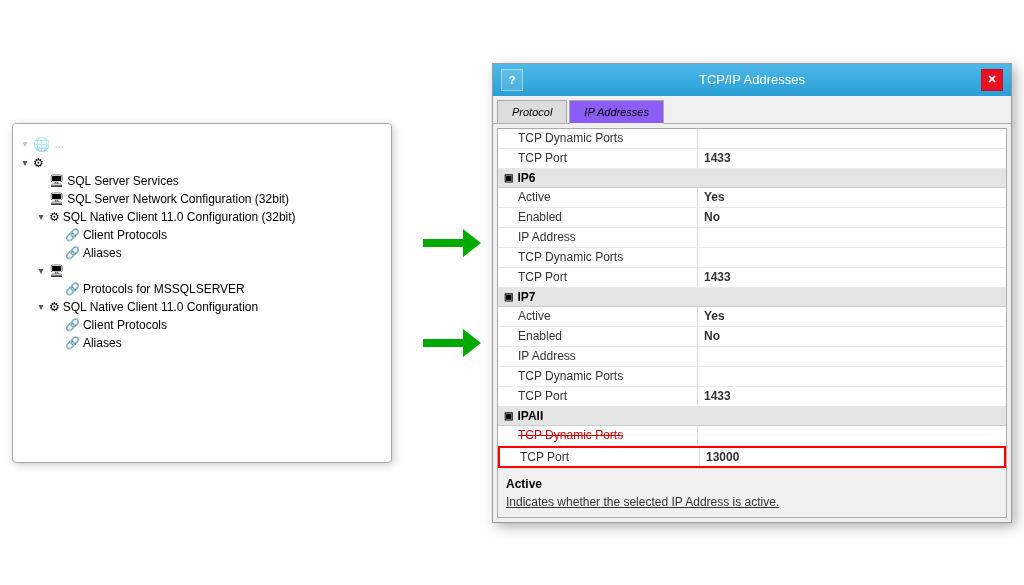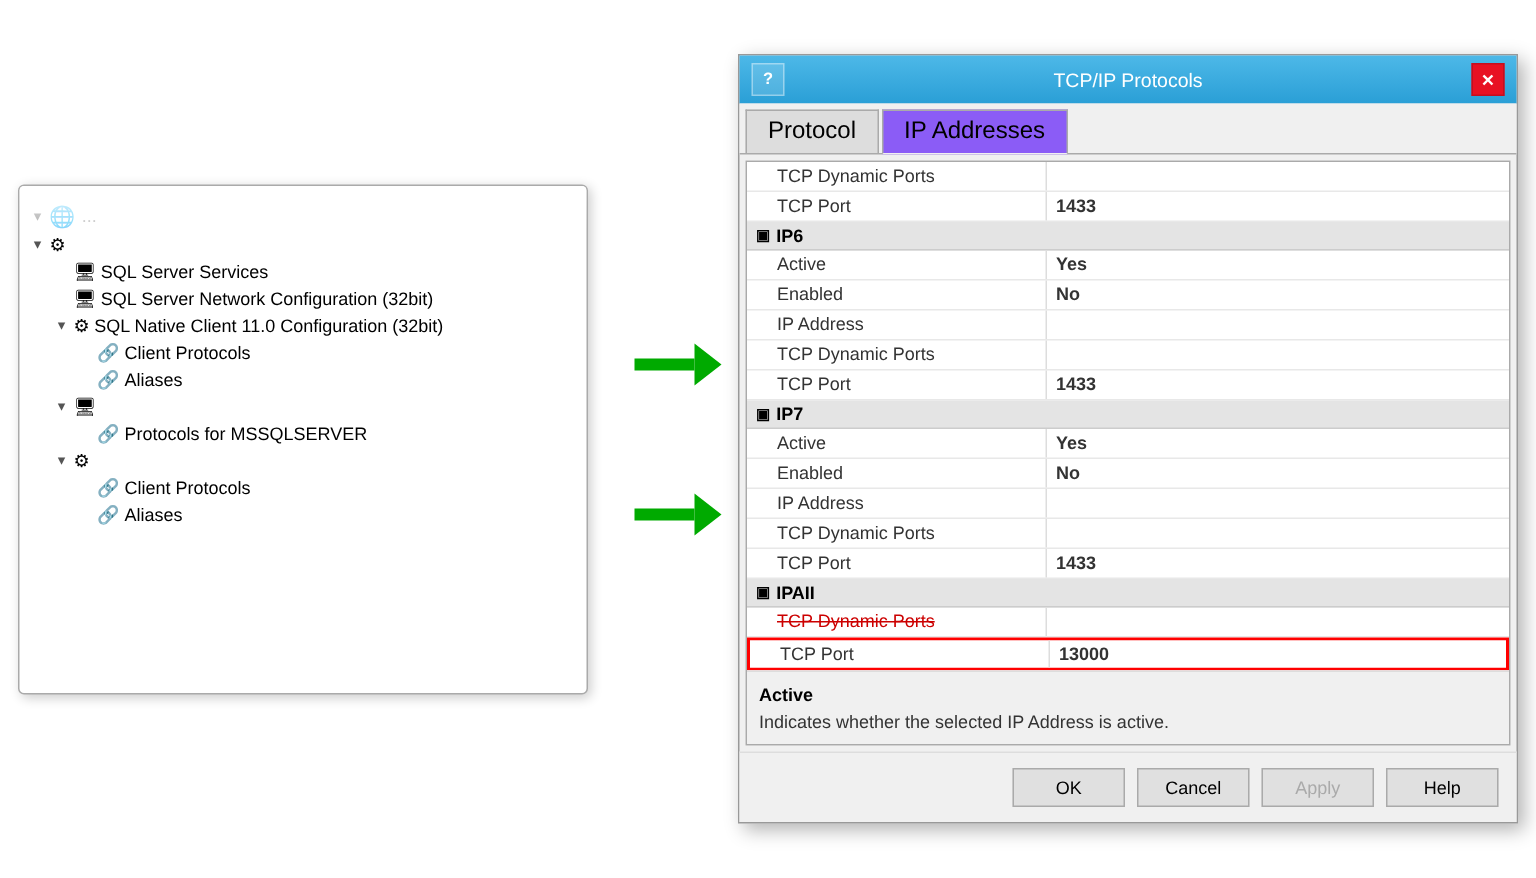--- a/index.html
+++ b/index.html
@@ -143,23 +143,24 @@
       border-bottom: 1px solid #aaa;
       padding-top: 4px;
       padding-left: 4px;
     }
 
     .tab {
       padding: 5px 14px;
       border: 1px solid #aaa;
       background: #ddd;
       cursor: pointer;
-      font-size: 16px;
+      font-size: 11px;
       margin-right: 2px;
       border-bottom: none;
+      font-style: italic;
     }
 
     .tab.active {
       background: #8b5cf6;
       border-bottom: 1px solid #f0f0f0;
       z-index: 1;
       margin-bottom: -1px;
     }
 
     
@@ -245,20 +246,21 @@
       font-size: 12px;
     }
 
     .status-bar .status-label {
       font-weight: bold;
       margin-bottom: 4px;
     }
 
     .status-bar .status-desc {
       color: #333;
+      text-decoration: underline;
     }
 
     
     .dialog-buttons {
       display: flex;
       justify-content: flex-end;
       gap: 8px;
       padding: 10px 12px;
       background: #f0f0f0;
       border-top: 1px solid #ddd;
@@ -349,20 +351,21 @@
       <span class="ico" style="font-size:12px; margin-right:3px;">🖥</span>
     </div>
       <div class="tree-item" style="margin-left: 32px;">
       <span class="tree-expand">&nbsp;</span>
       <span class="ico" style="font-size:12px; margin-right:3px;">🔗</span>
       <span class="tree-label">Protocols for MSSQLSERVER</span>
     </div>
       <div class="tree-item" style="margin-left: 16px;">
       <span class="tree-expand">▾</span>
       <span class="ico" style="font-size:12px; margin-right:3px;">⚙</span>
+      <span class="tree-label">SQL Native Client 11.0 Configuration</span>
     </div>
       <div class="tree-item" style="margin-left: 32px;">
       <span class="tree-expand">&nbsp;</span>
       <span class="ico" style="font-size:12px; margin-right:3px;">🔗</span>
       <span class="tree-label">Client Protocols</span>
     </div>
       <div class="tree-item" style="margin-left: 32px;">
       <span class="tree-expand">&nbsp;</span>
       <span class="ico" style="font-size:12px; margin-right:3px;">🔗</span>
       <span class="tree-label">Aliases</span>
@@ -380,21 +383,21 @@
     <div class="arrow-head"></div>
   </div>
 </div>
 
 <div class="dialog">
 
   <div class="dialog-titlebar">
     <div class="titlebar-buttons">
       <div class="titlebar-btn help">?</div>
     </div>
-    <div class="dialog-title">TCP/IP Protocols</div>
+    <div class="dialog-title">TCP/IP Addresses</div>
     <div class="titlebar-buttons">
       <div class="titlebar-btn close">✕</div>
     </div>
   </div>
 
   <div class="tab-bar">
     <div class="tab">Protocol</div>
     <div class="tab active">IP Addresses</div>
   </div>
 
@@ -471,19 +474,13 @@
       </div>
         </div>
     </div>
 
     <div class="status-bar">
       <div class="status-label">Active</div>
       <div class="status-desc">Indicates whether the selected IP Address is active.</div>
     </div>
   </div>
 
-  <div class="dialog-buttons">
-    <button class="btn">OK</button>
-    <button class="btn">Cancel</button>
-    <button class="btn disabled">Apply</button>
-    <button class="btn">Help</button>
-  </div>
 </div>
 
 </body></html>

